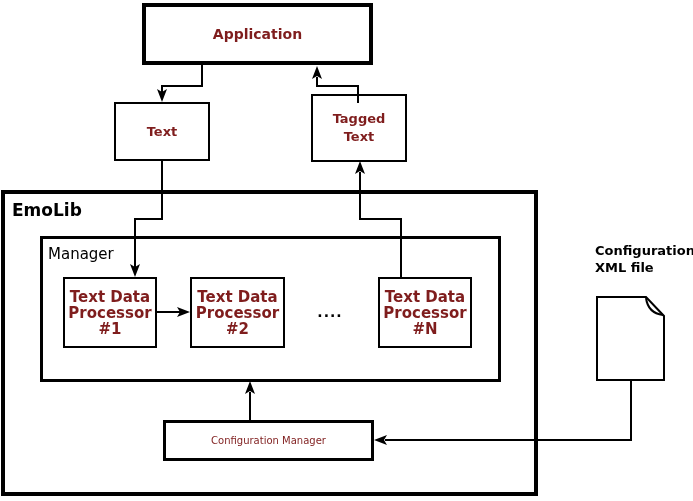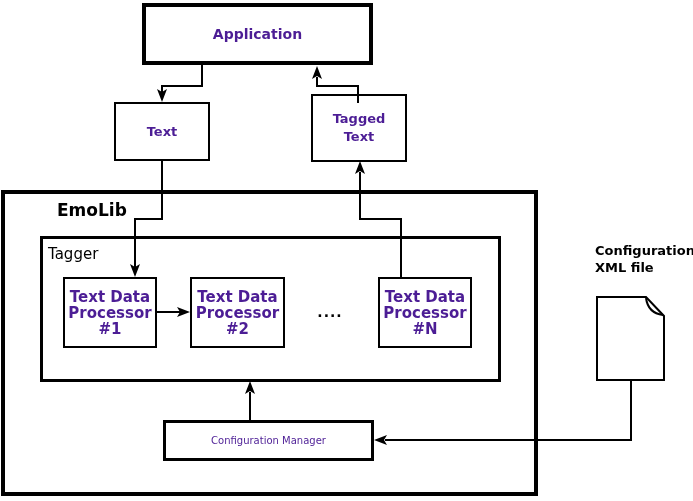--- a/index.html
+++ b/index.html
@@ -20,33 +20,33 @@
     display: flex;
     align-items: center;
     justify-content: center;
     text-align: center;
   }
   .label {
     white-space: pre-line;
     font-weight: bold;
     font-size: 13px;
     line-height: 17px;
-    color: #4c1d95;
+    color: #7f1d1d;
   }
   
   #application-box { left: 142px; top: 3px; width: 231px; height: 62px; border-width: 4px; }
   #application-box .label { font-size: 14px; }
   
   #text-box { left: 114px; top: 102px; width: 96px; height: 59px; }
   
   #tagged-text-box { left: 311px; top: 94px; width: 96px; height: 68px; text-align: center; }
   #tagged-text-box .label { line-height: 18px; }
   
   #emolib-box { left: 1px; top: 190px; width: 537px; height: 306px; border-width: 4px; }
-  #emolib-label { position: absolute; left: 12px; top: 200px; font-size: 17px; font-weight: bold; margin-left: 45px; }
+  #emolib-label { position: absolute; left: 12px; top: 200px; font-size: 17px; font-weight: bold; }
   
   #tagger-box { left: 40px; top: 236px; width: 461px; height: 146px; border-width: 3px; }
   #tagger-label { position: absolute; left: 48px; top: 245px; font-size: 15px; font-weight: normal; }
   
   #processor-1-box { left: 63px;  top: 277px; width: 94px; height: 71px; }
   #processor-2-box { left: 190px; top: 277px; width: 95px; height: 71px; }
   #processor-n-box { left: 378px; top: 277px; width: 94px; height: 71px; }
   .processor .label { font-size: 15px; line-height: 16px; }
   
   #ellipsis { position: absolute; left: 314px; top: 304px; width: 32px; text-align: center;
@@ -77,21 +77,21 @@
 
   <div class="box" id="tagged-text-box">
     <span class="label">Tagged
 Text</span>
   </div>
 
   <div class="box" id="emolib-box"></div>
   <div id="emolib-label">EmoLib</div>
 
   <div class="box" id="tagger-box"></div>
-  <div id="tagger-label">Tagger</div>
+  <div id="tagger-label">Manager</div>
 
   <div class="box processor" id="processor-1-box">
     <span class="label">Text Data
 Processor
 #1</span>
   </div>
   <div class="box processor" id="processor-2-box">
     <span class="label">Text Data
 Processor
 #2</span>

